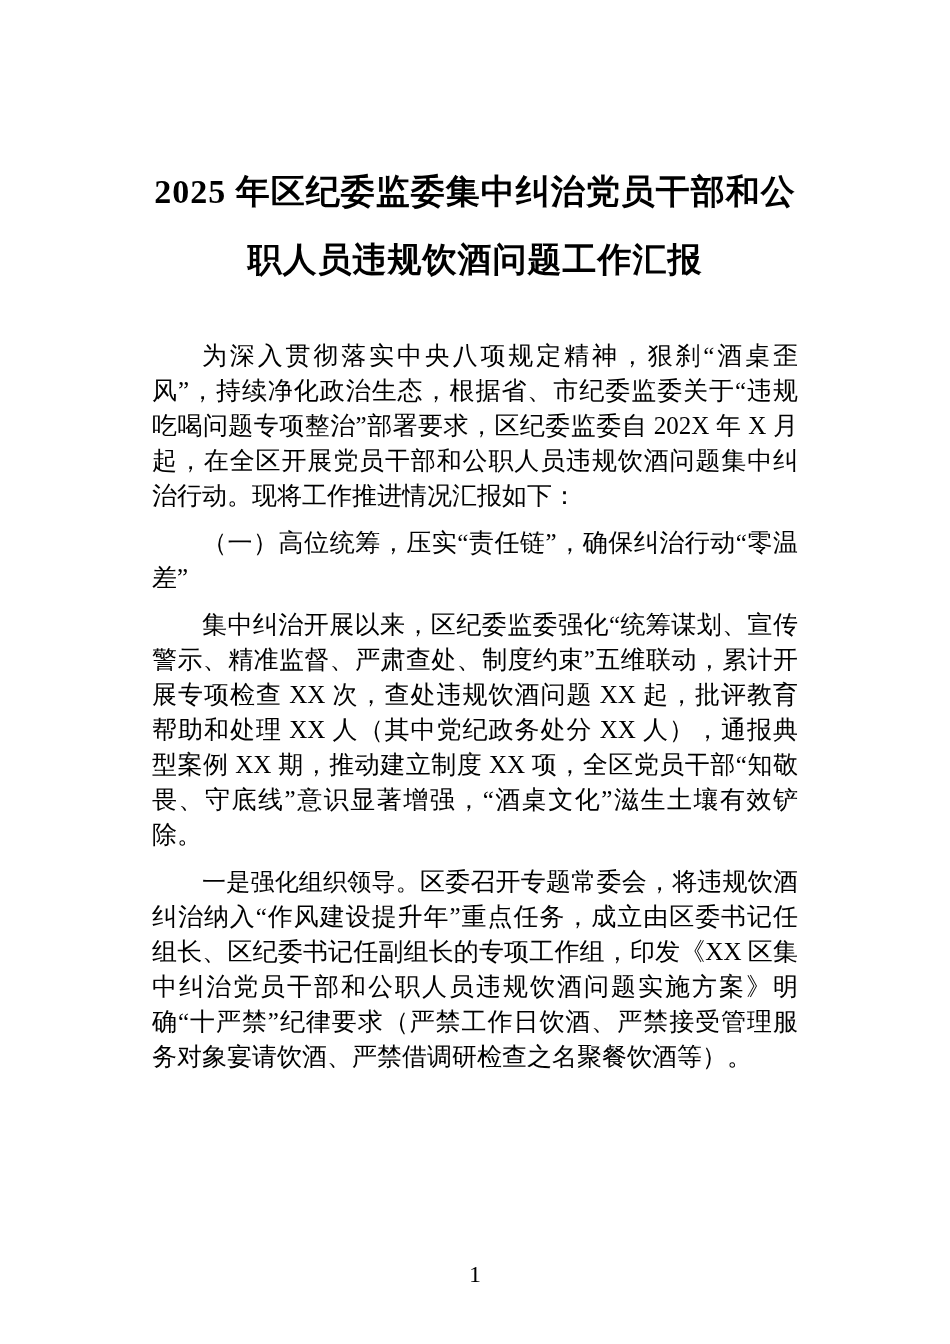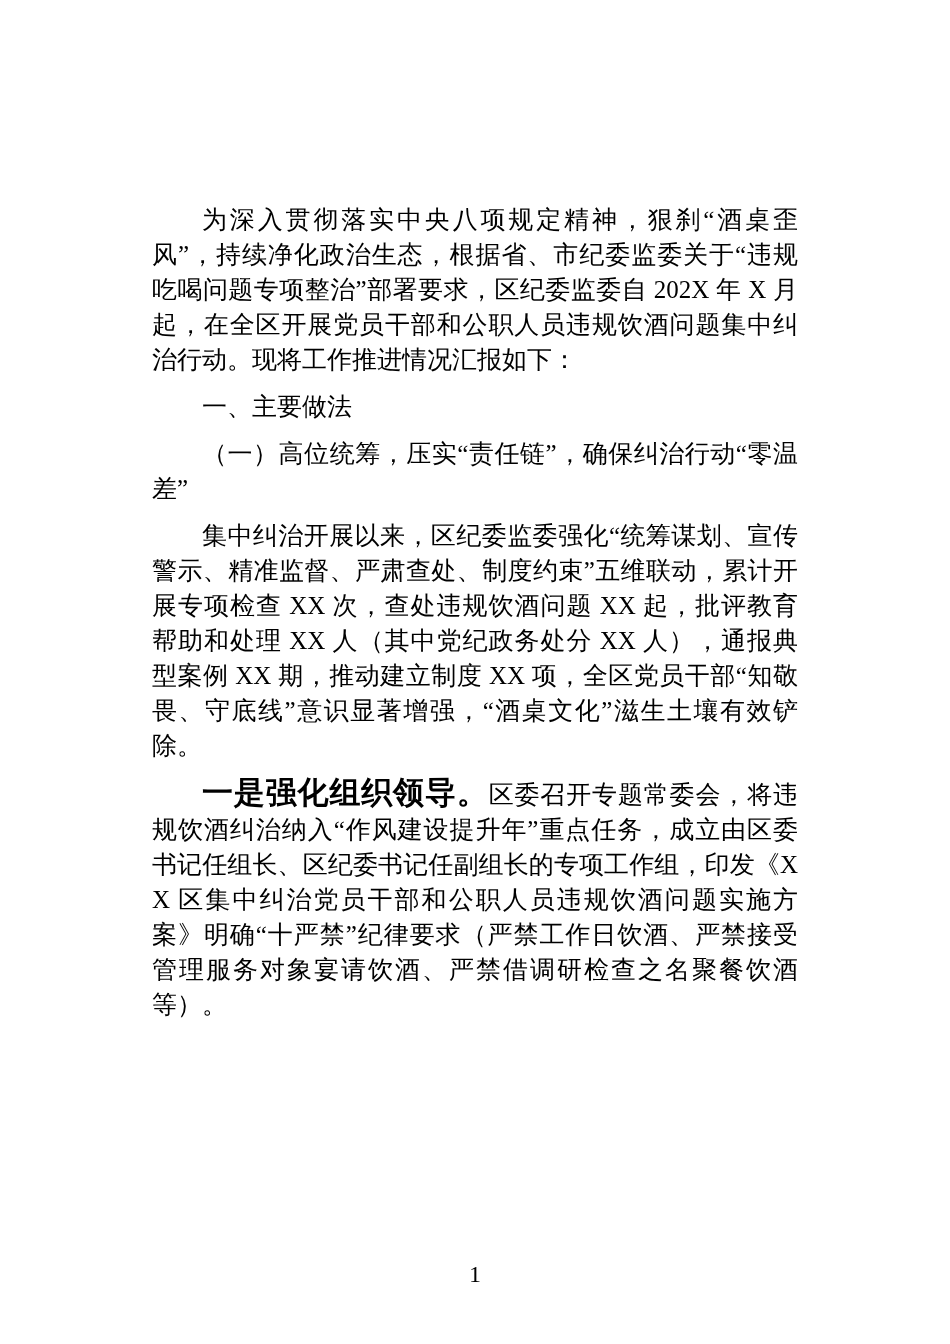--- a/index.html
+++ b/index.html
@@ -30,45 +30,46 @@
     font-size: 25px;
     line-height: 35px;
   }
   .para {
     margin: 12px;
     text-align: justify;
     text-indent: 2em;
     word-break: break-all;
   }
   .para strong {
-    font-weight: bold;
+    font-weight: normal;
     font-family: "Liberation Sans", sans-serif;
-    font-size: 31px;
+    font-size: 24px;
   }
   .page-number {
     position: absolute;
     left: 0;
     right: 0;
     bottom: 56px;
     text-align: center;
     font-size: 24px;
     color: #000000;
   }
 </style>
 </head>
 <body>
 
 <div class="page">
 
   <div class="doc-title">
+    <div>2025 年区纪委监委集中纠治党员干部和公</div>
+    <div>职人员违规饮酒问题工作汇报</div>
   </div>
 
   <div class="doc-body">
       <p class="para">为深入贯彻落实中央八项规定精神，狠刹“酒桌歪风”，持续净化政治生态，根据省、市纪委监委关于“违规吃喝问题专项整治”部署要求，区纪委监委自 202X 年 X 月起，在全区开展党员干部和公职人员违规饮酒问题集中纠治行动。现将工作推进情况汇报如下：</p>
-      <p class="para">一、主要做法</p>
       <p class="para">（一）高位统筹，压实“责任链”，确保纠治行动“零温差”</p>
       <p class="para">集中纠治开展以来，区纪委监委强化“统筹谋划、宣传警示、精准监督、严肃查处、制度约束”五维联动，累计开展专项检查 XX 次，查处违规饮酒问题 XX 起，批评教育帮助和处理 XX 人（其中党纪政务处分 XX 人），通报典型案例 XX 期，推动建立制度 XX 项，全区党员干部“知敬畏、守底线”意识显著增强，“酒桌文化”滋生土壤有效铲除。</p>
       <p class="para"><strong>一是强化组织领导。</strong>区委召开专题常委会，将违规饮酒纠治纳入“作风建设提升年”重点任务，成立由区委书记任组长、区纪委书记任副组长的专项工作组，印发《XX 区集中纠治党员干部和公职人员违规饮酒问题实施方案》明确“十严禁”纪律要求（严禁工作日饮酒、严禁接受管理服务对象宴请饮酒、严禁借调研检查之名聚餐饮酒等）。</p>
     </div>
 
   <div class="page-number">1</div>
 
 </div>
 
 </body></html>

